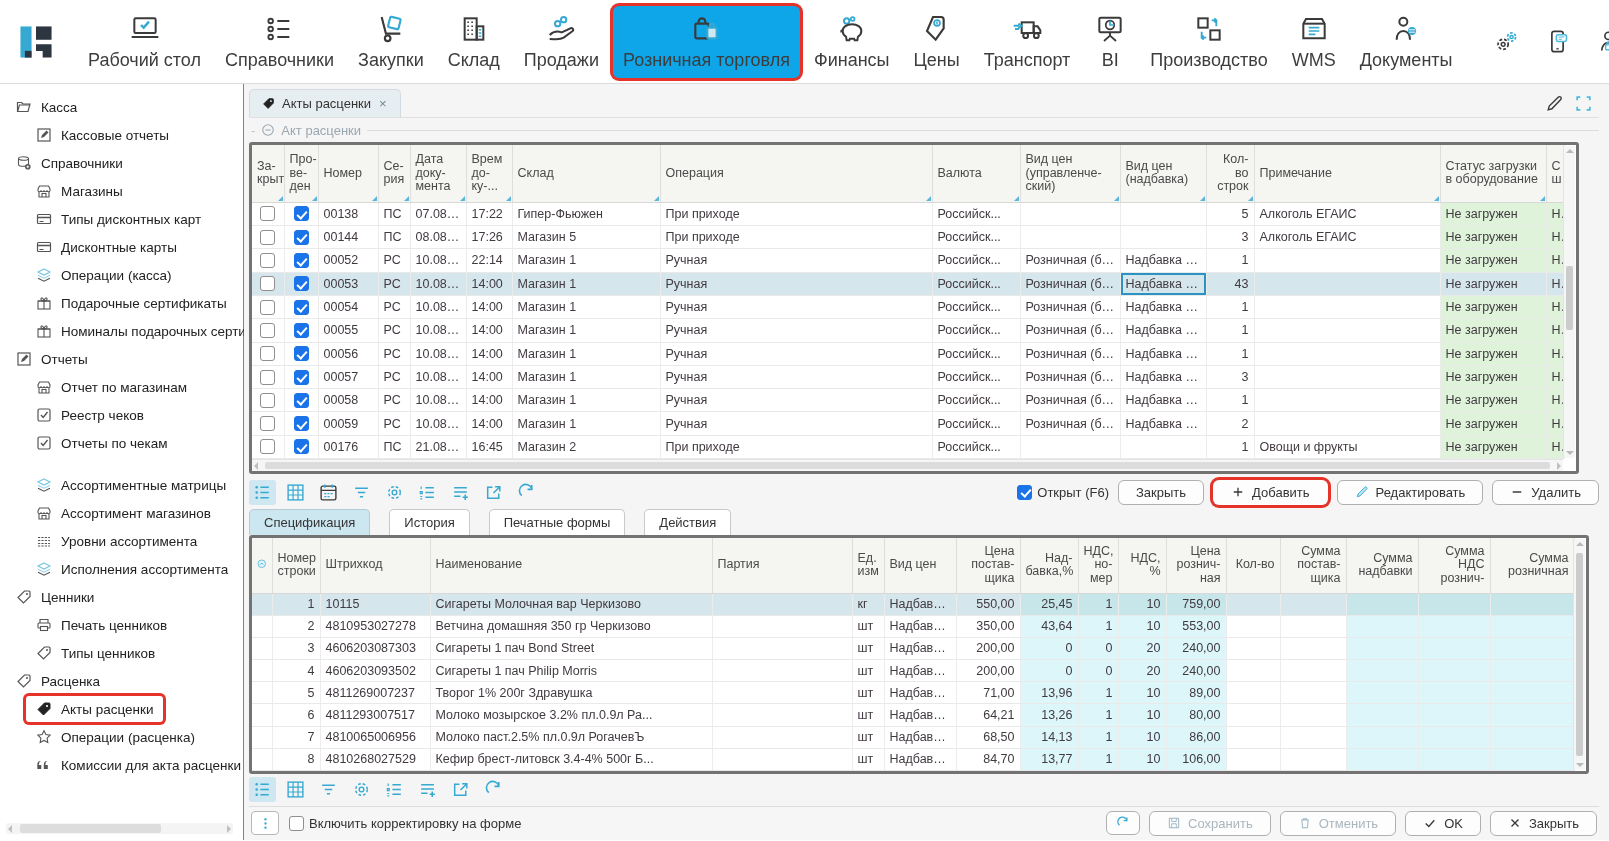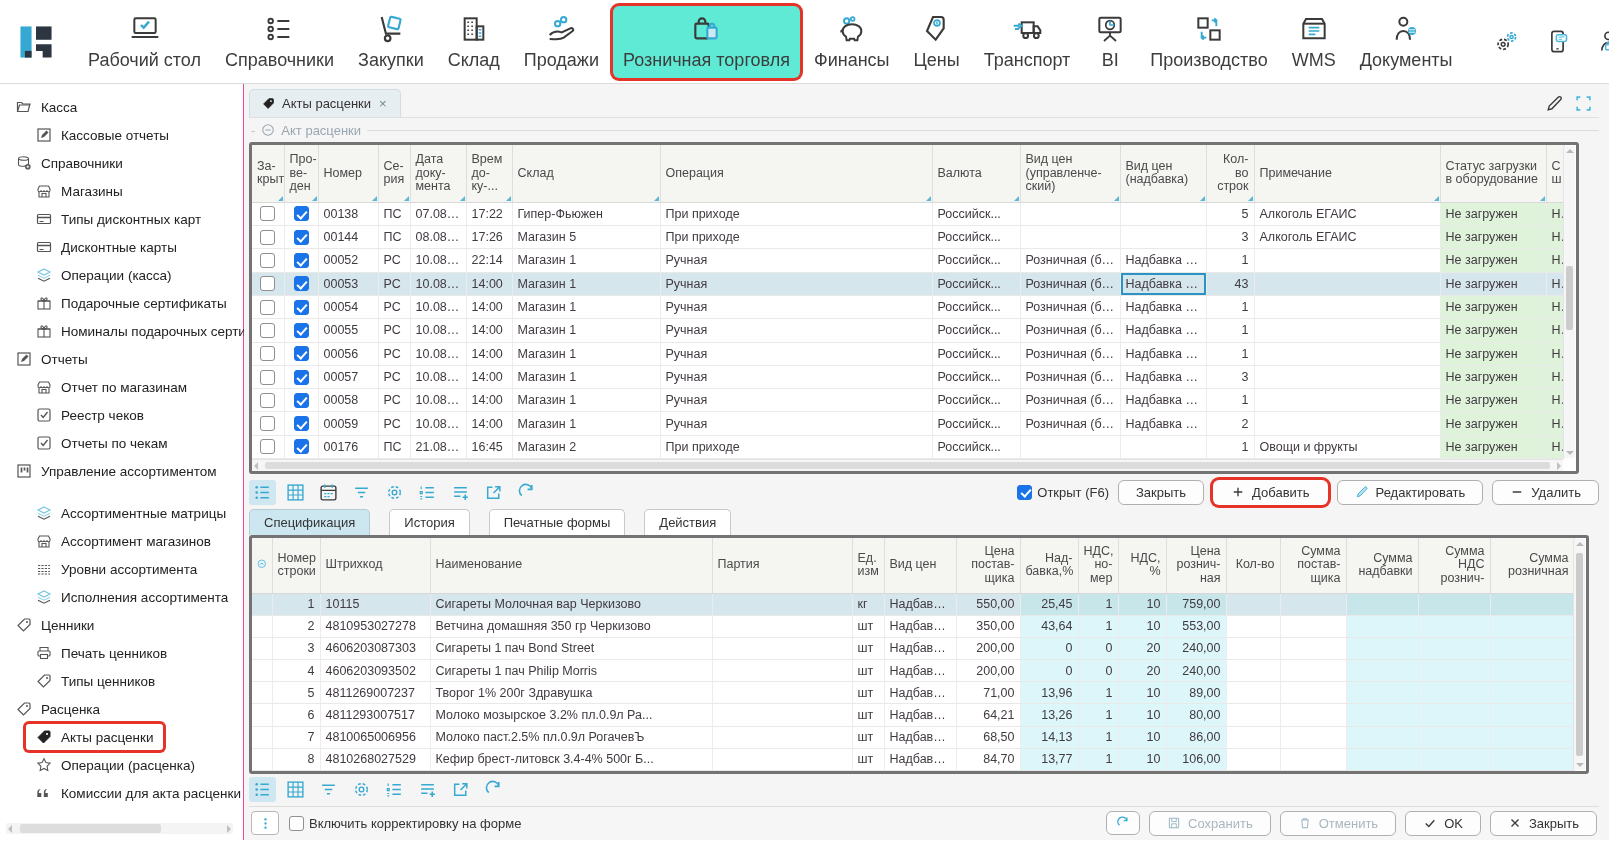--- a/index.html
+++ b/index.html
@@ -9,21 +9,21 @@
   
   .topbar { height:84px; display:flex; align-items:center; background:#fff;
     border-bottom:1px solid #dcdcdc; padding:0 10px 0 8px; }
   .logo { width:40px; height:40px; margin:0 8px; flex:0 0 auto; }
   .vsep { width:1px; align-self:stretch; background:#e2e2e2; margin:6px 6px; }
   .topnav { display:flex; align-items:center; height:100%; }
   .nav-item { display:flex; flex-direction:column; align-items:center; justify-content:center;
     gap:5px; padding:7px 10px; margin:0 2px; border-radius:6px; cursor:pointer; }
   .nav-item .nicon svg { width:32px; height:32px; display:block; }
   .nav-item .nlabel { font-size:18px; color:#3d3d3d; white-space:nowrap; }
-  .nav-item.active { background:#5eead4; box-shadow:0 0 0 3px #e5332a; }
+  .nav-item.active { background:#0ea5e9; box-shadow:0 0 0 3px #e5332a; }
   .topicons { display:flex; align-items:center; margin-left:4px; }
   .tico { padding:9px 12px; cursor:pointer; border-radius:5px; }
   .tico svg { width:27px; height:27px; display:block; }
 
   
   .layout { display:flex; height:756px; }
   .sidebar { width:244px; flex:0 0 auto; background:#fff; border-right:1px solid #ec4899;
     position:relative; padding-top:8px; }
   .side-item { display:flex; align-items:center; gap:9px; width:max-content;
     padding:5px 10px; margin:2px 0 2px 0; font-size:13.5px; color:#222; cursor:pointer;
@@ -442,29 +442,20 @@
           <span>Реестр чеков</span>
         </div>
         <div class="side-item" style="margin-left: 26px;">
           <span class="sicon">
             <svg viewBox="0 0 16 16">
               <rect x="2" y="2" width="12" height="12" rx="1.5" fill="none" stroke="#555" stroke-width="1.2"></rect>
               <path d="M5 8l2.2 2.5L11.5 5" fill="none" stroke="#555" stroke-width="1.4"></path>
             </svg>
           </span>
           <span>Отчеты по чекам</span>
-        </div>
-        <div class="side-item" style="margin-left: 6px;">
-          <span class="sicon">
-            <svg viewBox="0 0 16 16">
-              <rect x="2" y="2" width="12" height="12" fill="none" stroke="#555" stroke-width="1.2"></rect>
-              <path d="M5.5 4.5v5M8.5 4.5v3M11.5 4.5v5" stroke="#555" stroke-width="1.7"></path>
-            </svg>
-          </span>
-          <span>Управление ассортиментом</span>
         </div>
         <div class="side-item" style="margin-left: 26px; margin-top: 16px;">
           <span class="sicon">
             <svg viewBox="0 0 16 16">
               <path d="M8 2l6 3-6 3-6-3z" fill="none" stroke="#79c7e3" stroke-width="1.2"></path>
               <path d="M2 8.2l6 3 6-3" fill="none" stroke="#9bd4ea" stroke-width="1.2"></path>
               <path d="M2 11.2l6 3 6-3" fill="none" stroke="#555" stroke-width="1.2"></path>
             </svg>
           </span>
           <span>Ассортиментные матрицы</span>

